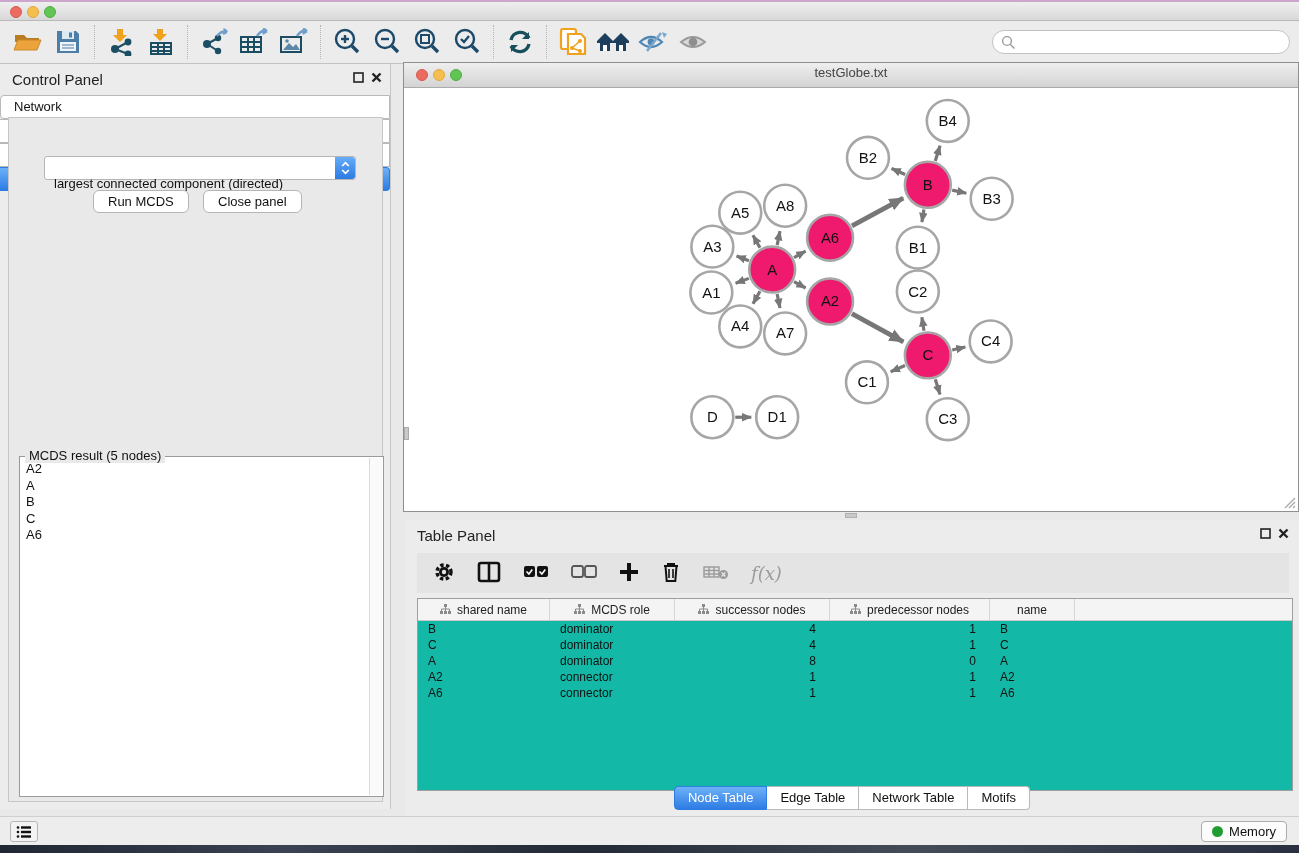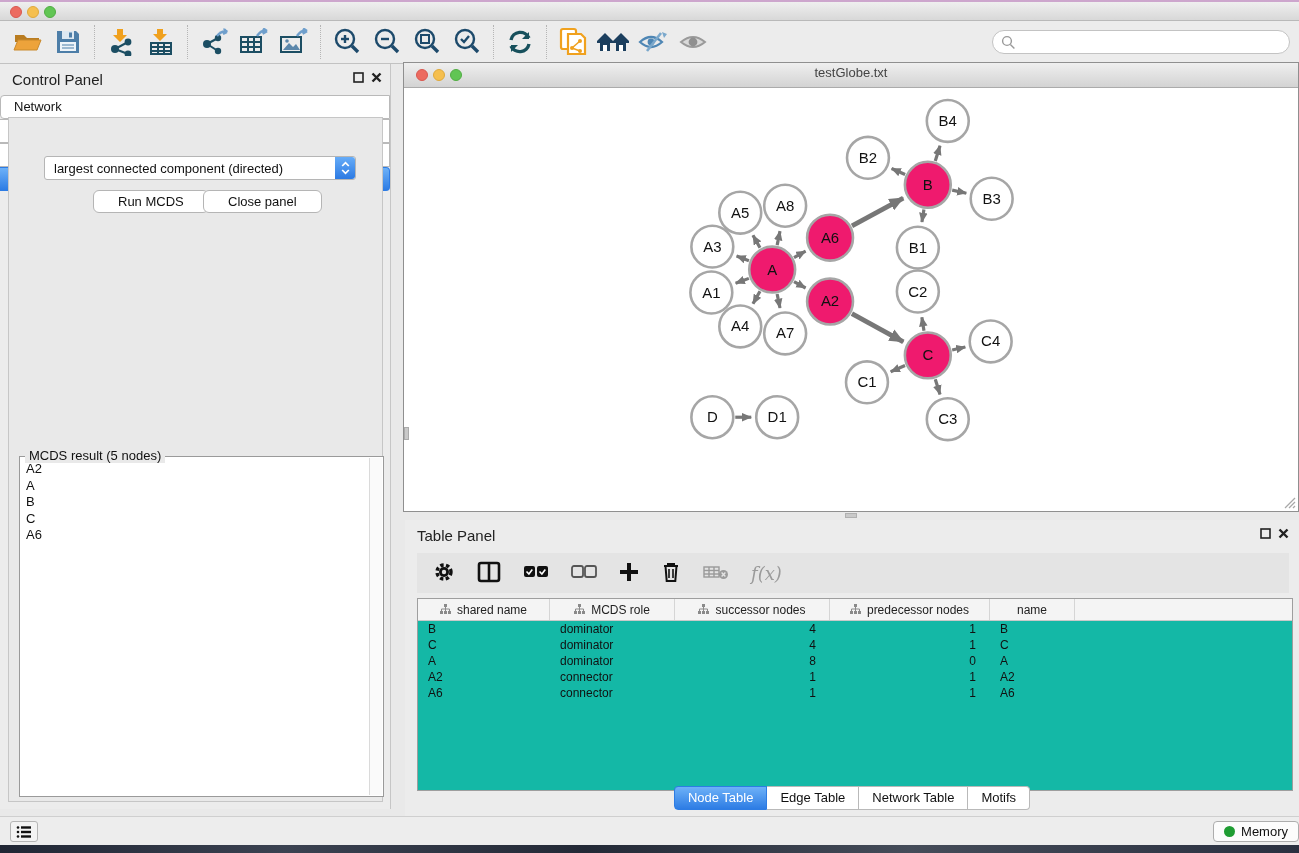--- a/index.html
+++ b/index.html
@@ -57,29 +57,29 @@
   }
   #cp-body {
     position:absolute; left:8px; top:53px; width:375px; height:685px;
     background:#e9e9e9; border:1px solid #c6c6c6;
   }
   #opt-label { position:absolute; top:16px; left:0; right:0; text-align:center; color:#111; }
   #cp-dropdown {
     position:absolute; left:35px; top:38px; width:312px; height:24px;
     background:#fff; border:1px solid #b5b5b5; border-radius:3px;
   }
-  #cp-dropdown .dd-text { position:absolute; left:9px; top:4px; font-size:13px; color:#111; }
+  #cp-dropdown .dd-text { position:absolute; left:9px; top:19px; font-size:13px; color:#111; }
   #cp-dropdown .dd-stepper {
     position:absolute; right:0; top:0; width:20px; height:22px;
     background:linear-gradient(#66acf8,#2c7ae3); border-radius:0 3px 3px 0;
     display:flex; align-items:center; justify-content:center;
   }
   .cp-btn {
     position:absolute; top:72px; height:23px; background:#fff; border:1px solid #b5b5b5;
-    border-radius:6px; font-family:"Liberation Sans",sans-serif; font-size:13px; color:#111; padding:0 24px;text-align:center;
+    border-radius:6px; font-family:"Liberation Sans",sans-serif; font-size:13px; color:#111; padding:0 14px;text-align:center;
   }
   #run-btn { left:84px; }
   #closepanel-btn { left:194px; }
   #result-box {
     position:absolute; left:10px; top:338px; width:365px; height:341px;
     border:1px solid #9a9a9a; background:#fff;
   }
   #result-legend {
     position:absolute; left:5px; top:-9px; background:#e9e9e9; padding:0 4px; font-size:13px; color:#111;
   }
@@ -131,21 +131,21 @@
   #status-bar {
     position:absolute; left:0; top:816px; width:1299px; height:29px;
     background:#ededed; border-top:1px solid #cfcfcf;
   }
   #list-btn {
     position:absolute; left:10px; top:4px; width:28px; height:21px;
     background:#f3f3f3; border:1px solid #b5b5b5; border-radius:3px;
     display:flex; align-items:center; justify-content:center;
   }
   #memory-btn {
-    position:absolute; right:0; top:4px; height:21px;
+    position:absolute; right:12px; top:4px; height:21px;
     background:#fcfcfc; border:1px solid #adadad; border-radius:4px;
     display:flex; align-items:center; gap:6px; padding:5px 10px; font-size:13px; color:#111;
   }
   #memory-dot { width:11px; height:11px; border-radius:50%; background:#1f9d33; }
   #desktop-strip {
     position:absolute; left:0; top:845px; width:1299px; height:8px;
     background:linear-gradient(90deg,#202634,#3b4251 22%,#232936 45%,#454c59 70%,#2a3040 100%);
   }
 </style>
 </head>

